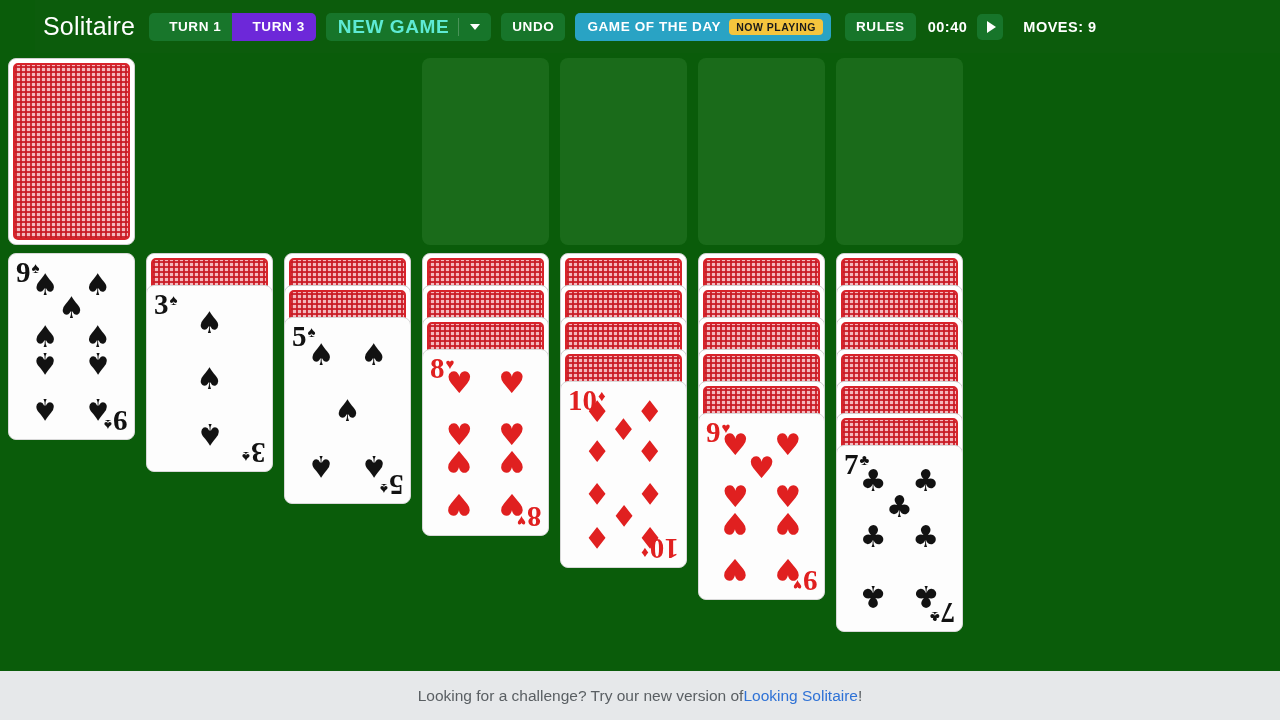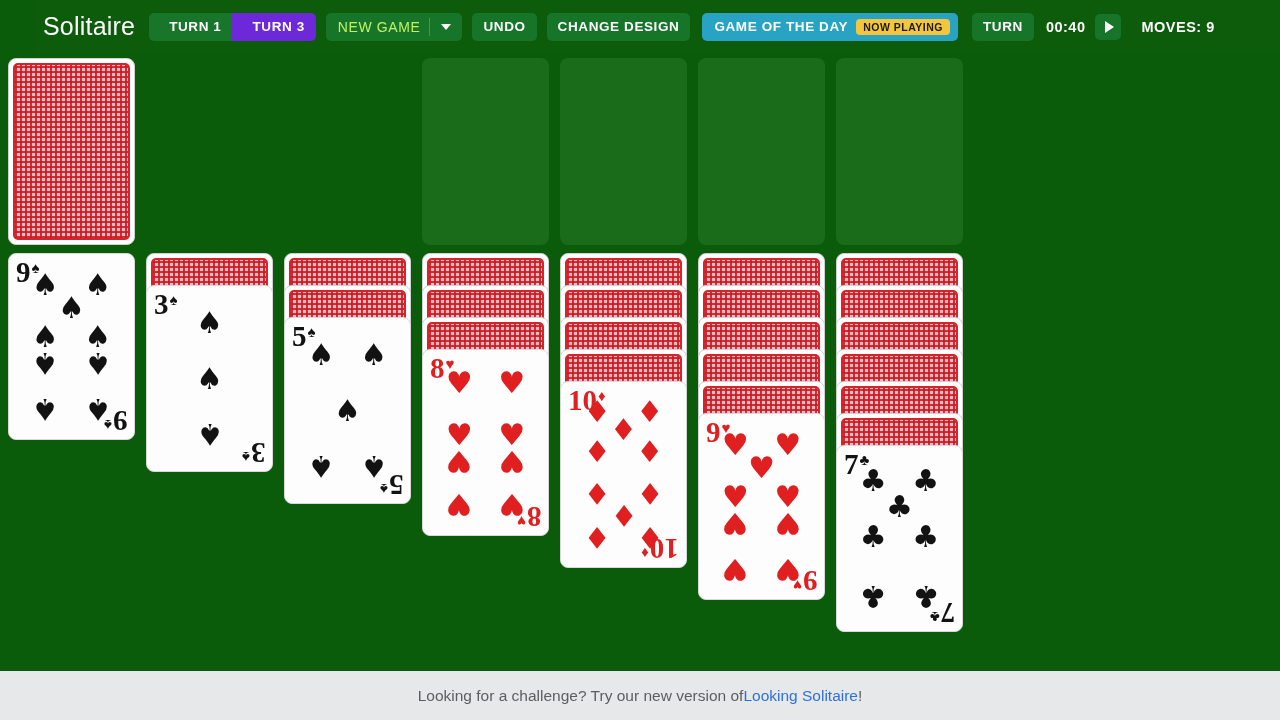--- a/index.html
+++ b/index.html
@@ -43,21 +43,21 @@
   .seg-group { display: inline-flex; margin-right: 10px; }
   .seg { border-radius: 0; padding-left: 20px; }
   .seg.first { border-radius: 5px 0 0 5px; background: #18762b; }
   .seg.last  { border-radius: 0 5px 5px 0; background: #6d28d9; }
 
   #newgame-wrap {
     display: inline-flex; align-items: center;
     background: #17752a; border-radius: 5px;
     height: 28px; margin-right: 10px; cursor: pointer;
   }
-  #newgame-label { padding: 0 9px 0 12px; color:#bef264; font-size:14px; font-weight:normal; letter-spacing:.6px; }
+  #newgame-label { padding: 0 9px 0 12px; color:#5eead4; font-size:19px; font-weight:bold; letter-spacing:.6px; }
   #newgame-div { width:1px; height:18px; background: rgba(255,255,255,0.22); }
   #newgame-caret { padding: 0 11px; display:flex; align-items:center; }
   .caret {
     width: 0; height: 0;
     border-left: 5px solid transparent;
     border-right: 5px solid transparent;
     border-top: 6px solid #ffffff;
   }
 
   #undo { margin-right: 10px; }
@@ -183,28 +183,27 @@
 
   <div id="newgame-wrap">
     <span id="newgame-label">NEW GAME</span>
     <span id="newgame-div"></span>
     <span id="newgame-caret">
         <i class="caret"></i>
       </span>
   </div>
 
   <div class="btn" id="undo">UNDO</div>
-  <div class="btn" id="change-design">CHANGE DESIGN</div>
 
   <div id="gotd">
     <span id="gotd-label">GAME OF THE DAY</span>
     <span id="gotd-badge">NOW PLAYING</span>
   </div>
 
-  <div class="btn" id="rules">TURN</div>
+  <div class="btn" id="rules">RULES</div>
   <div id="timer">00:40</div>
   <div id="play-btn">
       <i class="play-tri"></i>
     </div>
   <div id="moves">MOVES: 9</div>
 </div>
 
 <div id="board">
     <div class="card back" style="left: 8px; top: 5px;">
       <div class="back-inner"></div>

